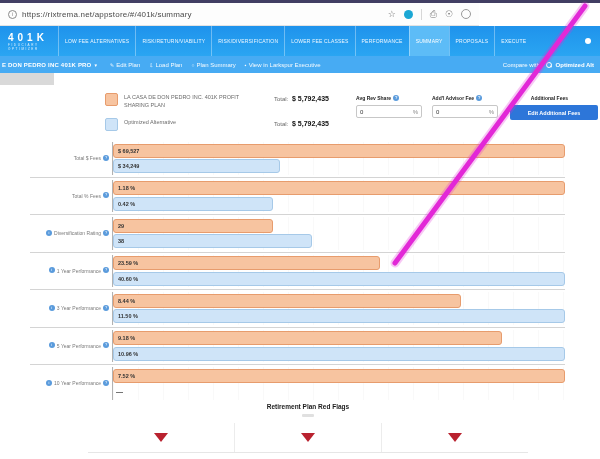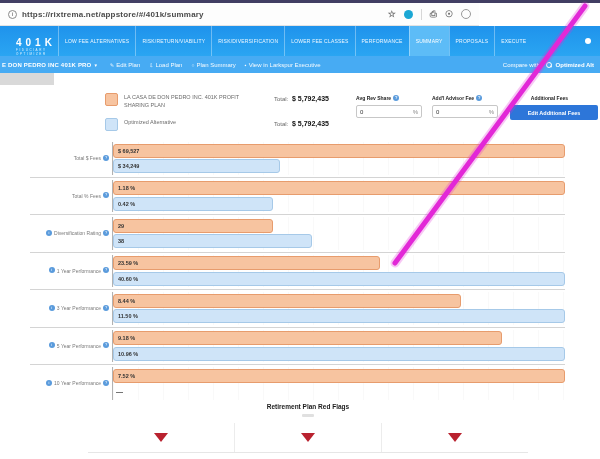--- a/index.html
+++ b/index.html
@@ -3,33 +3,33 @@
 <meta charset="utf-8">
 <style>
   * { margin:0; padding:0; box-sizing:border-box; }
   html,body { width:600px; height:459px; overflow:hidden; }
   body { font-family:"Liberation Sans", sans-serif; background:#fff; }
   #stage { position:relative; width:600px; height:459px; background:#fff; overflow:hidden; }
 
   
   .top-edge { position:absolute; top:0; left:0; width:600px; height:3px; background:#413e63; }
   .browser-bar { position:absolute; top:3px; left:0; width:479px; height:23px; background:#fdfdfd;
-    border-bottom:1px solid #e3e3e3; display:flex; align-items:center; padding:0 8px;font-weight:bold; }
+    border-bottom:1px solid #e3e3e3; display:flex; align-items:center; padding:0 8px; }
   .site-icon { width:9px; height:9px; border:1px solid #8a8a8a; border-radius:50%; margin-right:5px;
     color:#8a8a8a; font-size:6px; line-height:7px; text-align:center; flex:none; }
   .url-text { font-size:8px; color:#4a4a4a; letter-spacing:.2px; }
   .browser-icons { margin-left:auto; display:flex; align-items:center; gap:8px; color:#6f6f6f; font-size:9px; }
   .browser-icons .dot-blue { width:9px; height:9px; border-radius:50%; background:#1ba7d4; }
   .browser-icons .sep { width:1px; height:11px; background:#d7d7d7; }
   .browser-icons .circle { width:10px; height:10px; border:1px solid #9a9a9a; border-radius:50%; }
 
   
   .navbar { position:absolute; top:26px; left:0; width:600px; height:30px;
     background:linear-gradient(180deg,#1f93ec,#2aa5f2); display:flex; align-items:stretch; }
-  .logo { width:58px; display:flex; flex-direction:column; justify-content:flex-end; padding-left:16px; color:#fff; }
+  .logo { width:58px; display:flex; flex-direction:column; justify-content:center; padding-left:8px; color:#fff; }
   .logo .big { font-size:10px; font-weight:bold; letter-spacing:4px; }
   .logo .small { font-size:3px; letter-spacing:1.6px; opacity:.85; }
   .tabs { display:flex; align-items:stretch; }
   .tab { display:flex; align-items:center; padding:0 6px; font-size:5px; color:#eef8ff;
     border-left:1px solid rgba(255,255,255,.35); letter-spacing:.2px; white-space:nowrap; cursor:default; }
   .tab.active { background:#5dbcf7; color:#fff; }
   .nav-fill { flex:1; }
   .gear-dot { align-self:center; width:6px; height:6px; background:#fff; border-radius:50%; margin-right:9px; }
 
   

